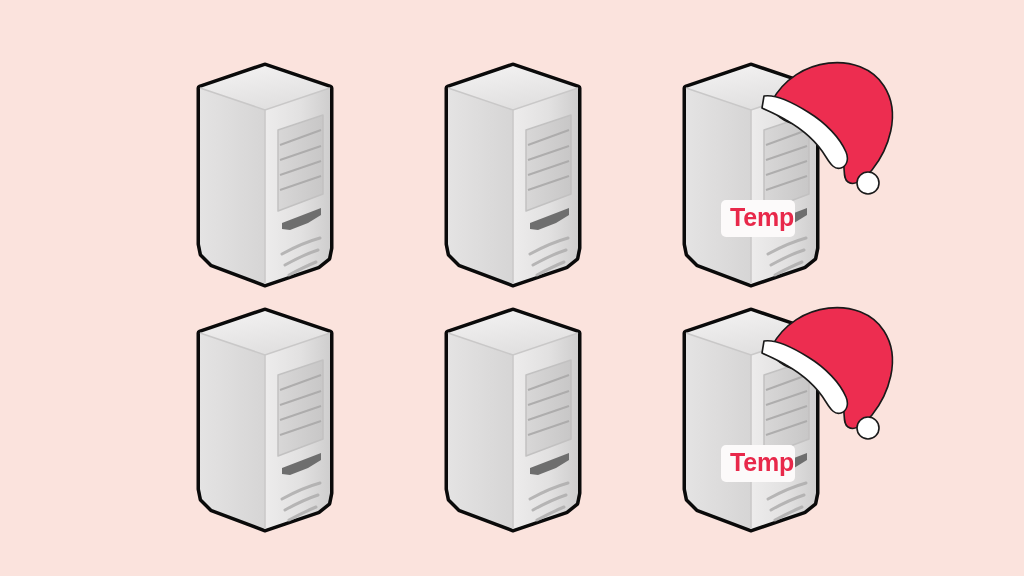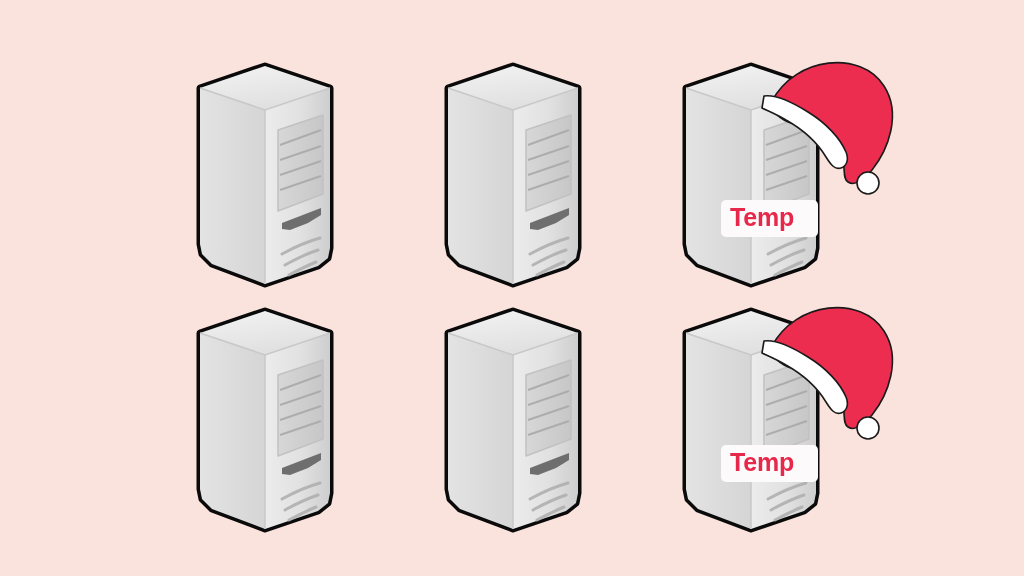--- a/index.html
+++ b/index.html
@@ -32,21 +32,21 @@
     overflow: visible;
   }
   .temp-label {
     position: absolute;
     background: #FCFAFA;
     color: #E8284A;
     font-family: "Liberation Sans", sans-serif;
     font-weight: bold;
     font-size: 25px;
     line-height: 1;
-    padding: 5px 24px 7px 9px;
+    padding: 5px 1px 7px 9px;
     border-radius: 5px;
     letter-spacing: -0.2px;
     white-space: nowrap;
   }
 </style>
 </head>
 <body>
 
 <div id="stage" style="background: rgb(251, 227, 221);">
     <div class="server-cell" style="left: 190px; top: 58px;">

